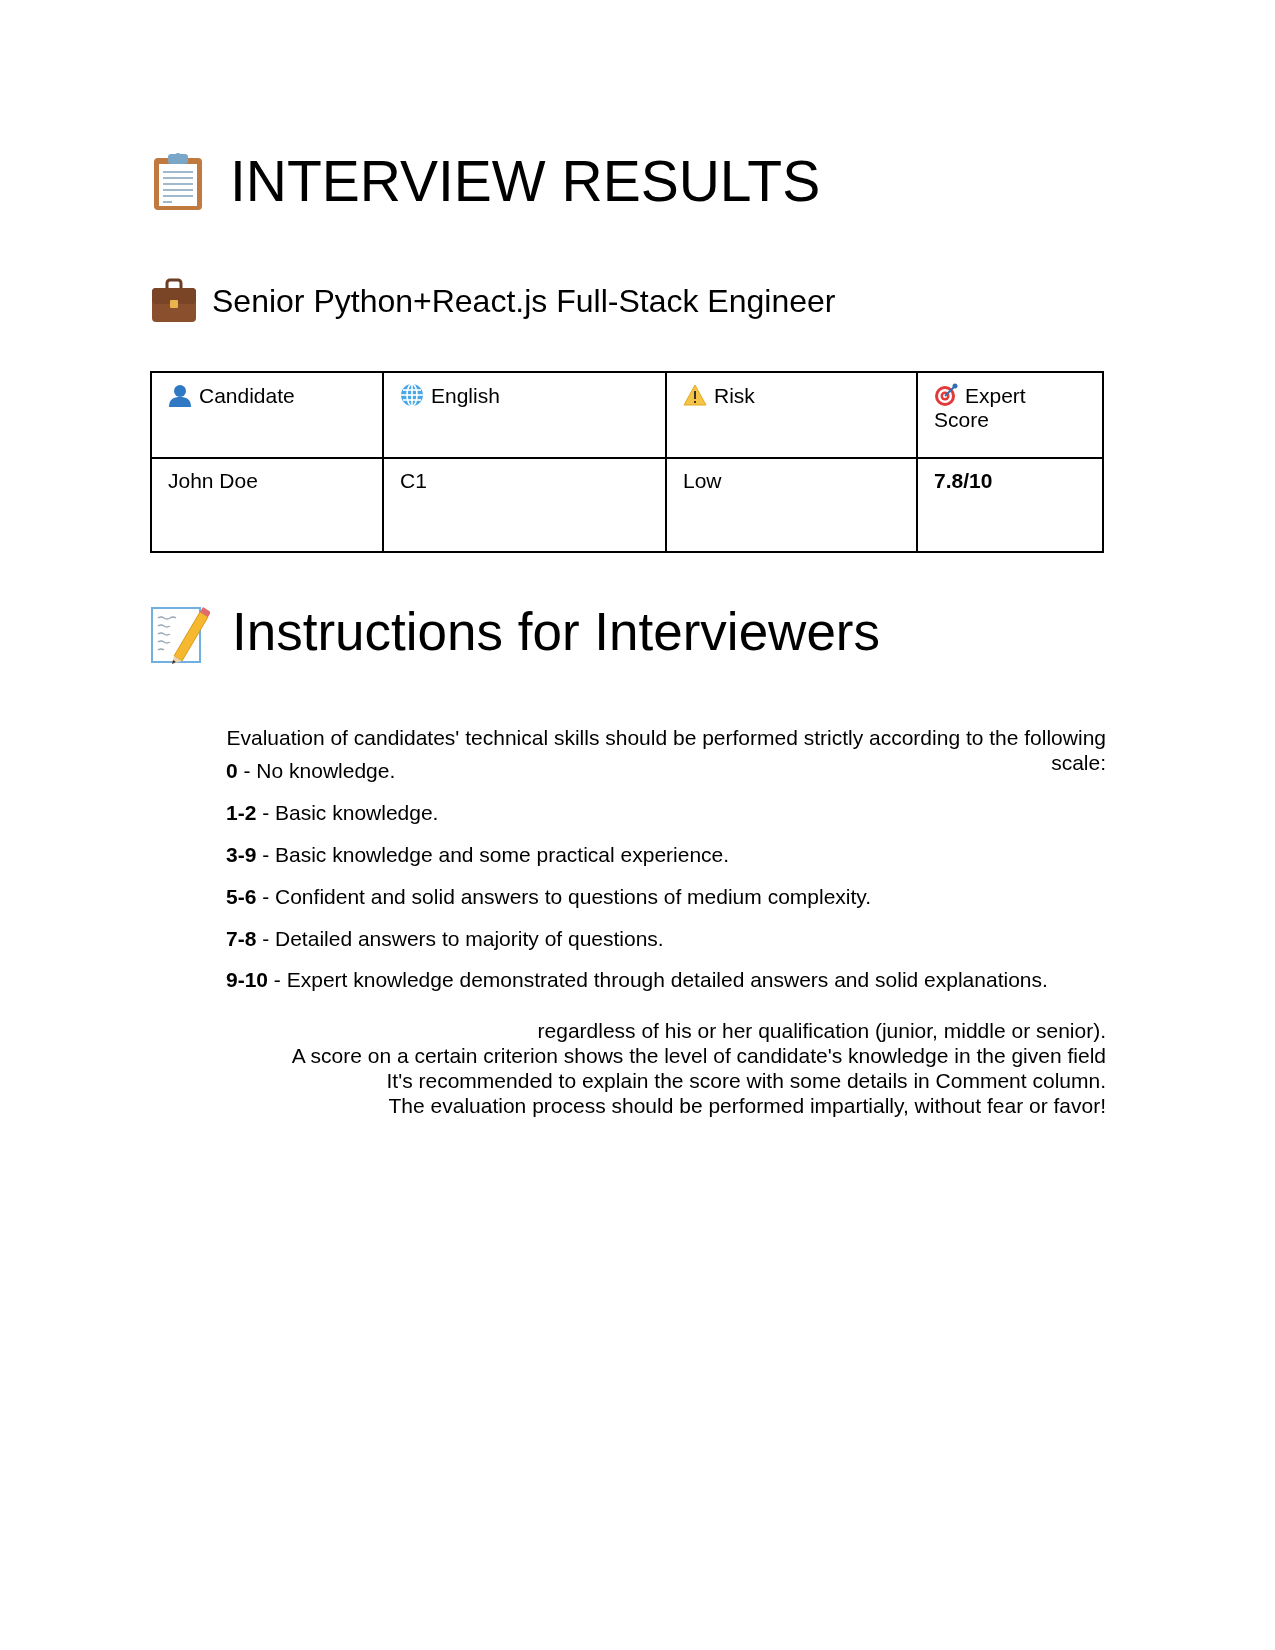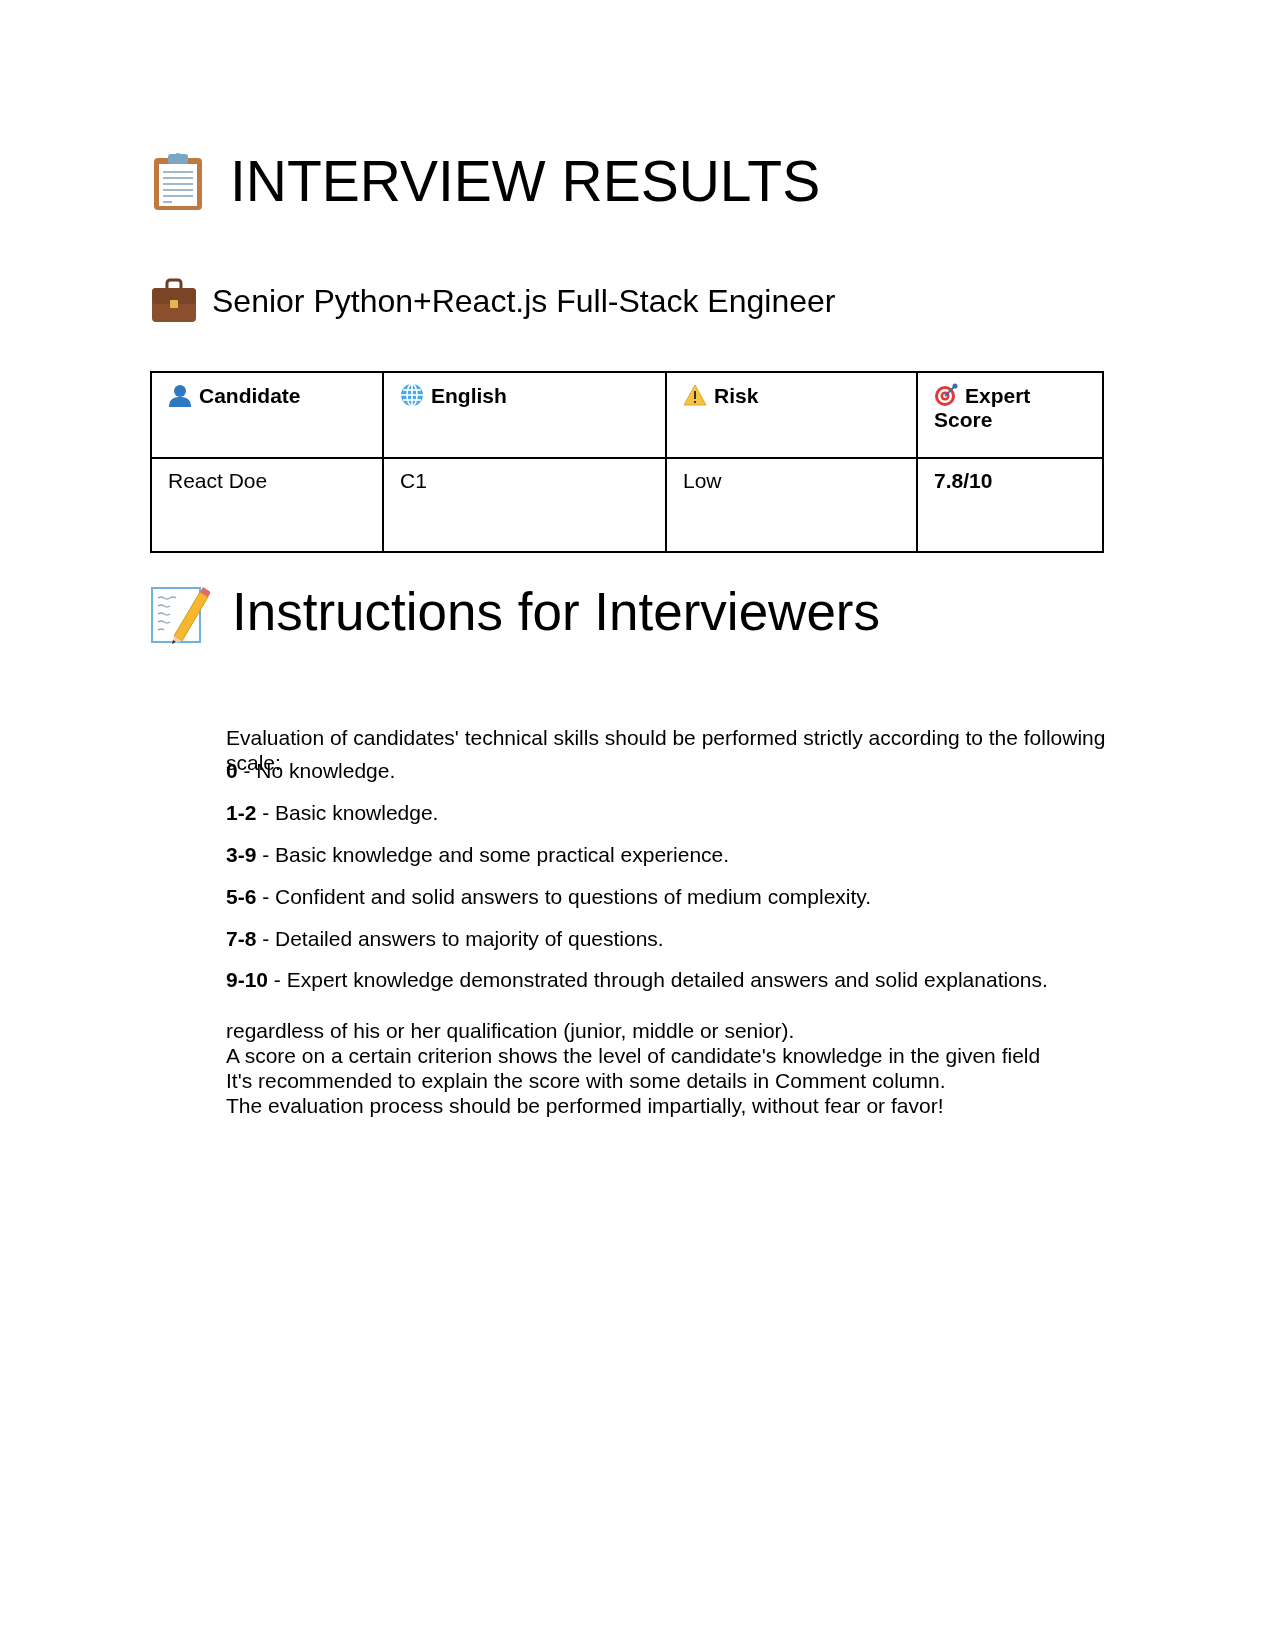--- a/index.html
+++ b/index.html
@@ -1,30 +1,30 @@
 <!DOCTYPE html>
 <html><head>
 <meta charset="utf-8">
 <style>
   html, body { margin: 0; padding: 0; background: #ffffff; }
   body { width: 1275px; height: 1650px; position: relative; overflow: hidden;
          font-family: "Liberation Sans", sans-serif; color: #000; }
-  .abs { position: absolute; }
+  .abs { position: absolute; text-align: right; }
   .h1 { left: 152px; top: 148px; font-size: 57px; line-height: 66px; white-space: nowrap; }
   .h2 { left: 150px; top: 276px; font-size: 32px; line-height: 50px; white-space: nowrap; }
-  .h3 { left: 150px; top: 580px; font-size: 53px; line-height: 64px; white-space: nowrap; }
+  .h3 { left: 150px; top: 600px; font-size: 53px; line-height: 64px; white-space: nowrap; }
   .emoji { display: inline-block; vertical-align: middle; position: relative; }
   .h1 .emoji { width: 52px; height: 60px; margin-right: 26px; top: -4px; }
   .h2 .emoji { width: 48px; height: 46px; margin-right: 14px; top: -3px; }
   .h3 .emoji { width: 60px; height: 62px; margin-right: 22px; top: -3px; }
 
   table.summary { position: absolute; left: 150px; top: 371px; width: 952px;
     border-collapse: collapse; table-layout: fixed; font-size: 21px; }
   table.summary td { border: 2px solid #000; vertical-align: top; padding: 10px 16px; }
-  table.summary tr.head td { height: 64px; font-weight: bold; line-height: 24px; margin-left: 8px; }
+  table.summary tr.head td { height: 64px; font-weight: normal; line-height: 24px; margin-left: 8px; }
   table.summary tr.body td { height: 72px; line-height: 24px; }
   .cell-icon { display: inline-block; width: 24px; height: 24px; vertical-align: -4px; margin-right: 7px; }
 
   .body-text { left: 226px; width: 880px; font-size: 21px; line-height: 25px; }
   .intro { top: 725px; }
   .scale-item { position: absolute; left: 226px; font-size: 21px; line-height: 25px; white-space: nowrap; }
   .scale-item b { font-weight: bold; }
   .closing { top: 1018px; }
   .closing div { white-space: nowrap; }
 </style>
@@ -108,21 +108,21 @@
               <circle cx="11" cy="13" r="7" fill="#fff"></circle>
               <circle cx="11" cy="13" r="4.5" fill="#e23a3a"></circle>
               <circle cx="11" cy="13" r="2" fill="#fff"></circle>
               <line x1="11" y1="13" x2="21" y2="3" stroke="#2f6fb5" stroke-width="2"></line>
               <circle cx="21" cy="3" r="2.5" fill="#2f6fb5"></circle>
             </svg>
       </span><span>Expert Score</span>
     </td>
   </tr>
   <tr class="body">
-    <td>React Doe</td>
+    <td>John Doe</td>
     <td>C1</td>
     <td>Low</td>
     <td style="font-weight:bold">7.8/10</td>
   </tr>
 </tbody>
   </table>
 
 <div class="abs h3">
   <span class="emoji">
     <svg width="60" height="62" viewBox="0 0 60 62">

